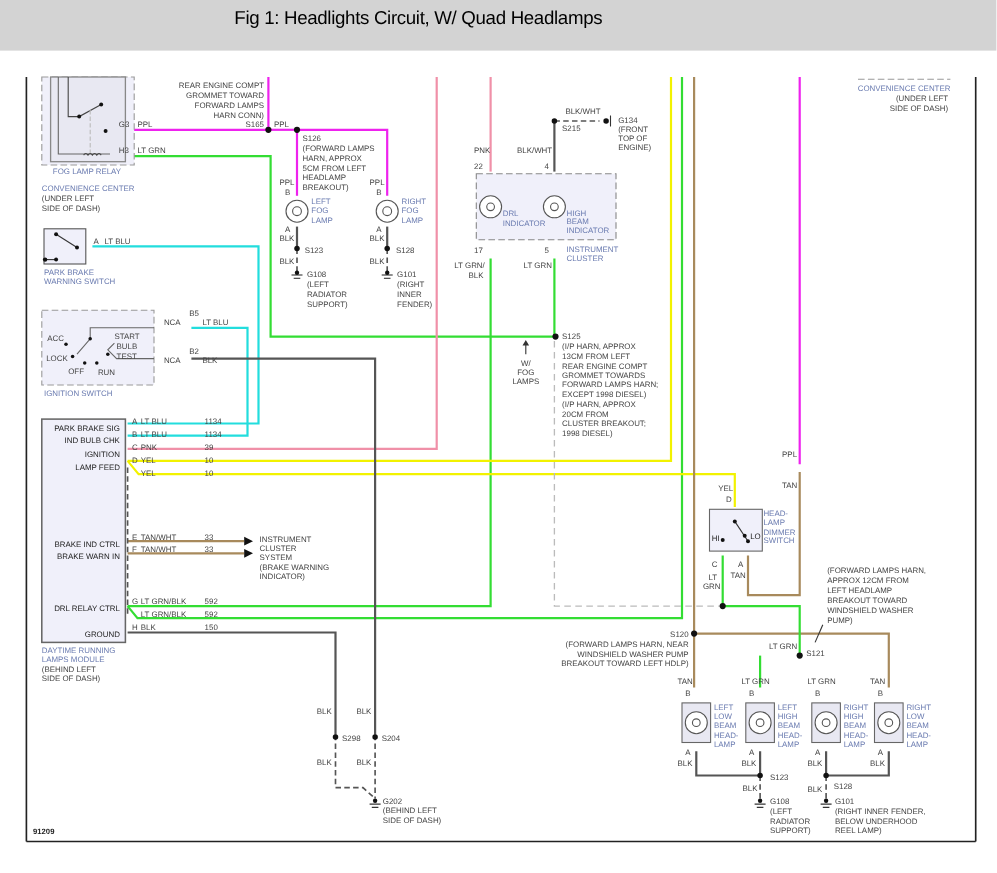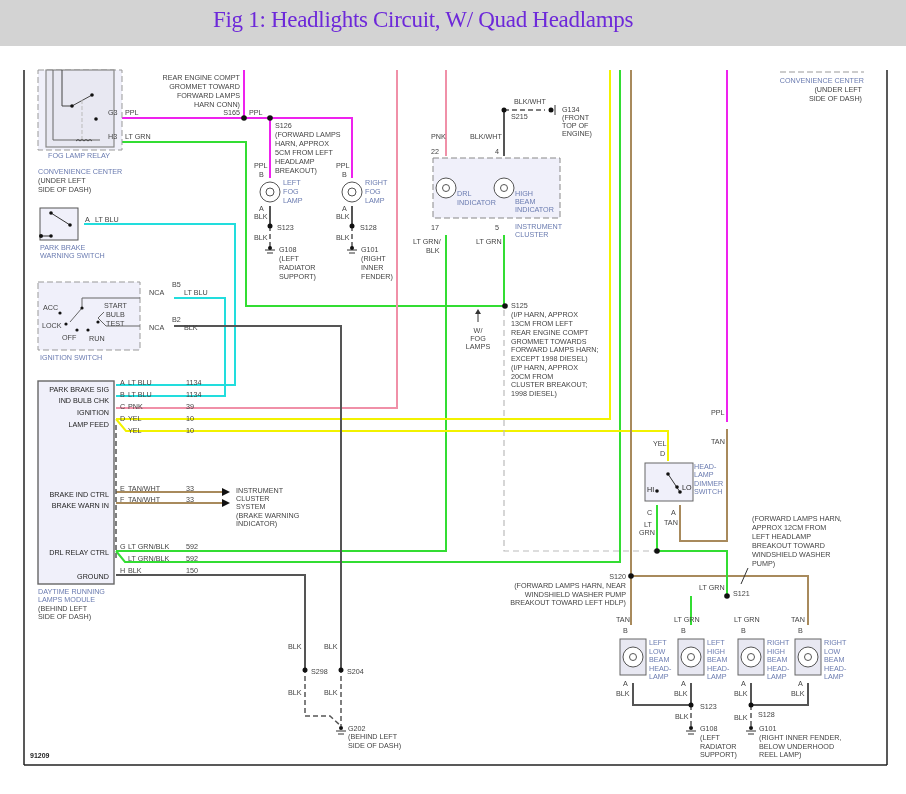--- a/index.html
+++ b/index.html
@@ -1,18 +1,18 @@
 <!DOCTYPE html>
 <html><head>
 <meta charset="utf-8">
 <style>
   html,body{margin:0;padding:0;background:#fff;}
   body{width:906px;height:794px;position:relative;overflow:hidden;font-family:"Liberation Sans",sans-serif;}
   #hdr{position:absolute;left:0;top:0;width:906px;height:46px;background:#d3d3d3;}
-  #hdr-title{position:absolute;left:213px;top:7px;font-size:23px;color:#6d28d9;font-family:Liberation Serif, serif;letter-spacing:-0.3px;}
+  #hdr-title{position:absolute;left:213px;top:7px;font-size:17px;color:#000000;font-family:Liberation Sans, sans-serif;letter-spacing:-0.3px;}
   #diagram{position:absolute;left:0;top:0;}
   .t{font-family:"Liberation Sans",sans-serif;font-size:7.2px;fill:#444;}
   .tb{font-family:"Liberation Sans",sans-serif;font-size:7.2px;fill:#6a7bb0;}
   .tk{font-family:"Liberation Sans",sans-serif;font-size:7.2px;fill:#222;}
 </style>
 </head>
 <body>
 
 <div id="hdr">
   <div id="hdr-title">Fig 1: Headlights Circuit, W/ Quad Headlamps</div>

